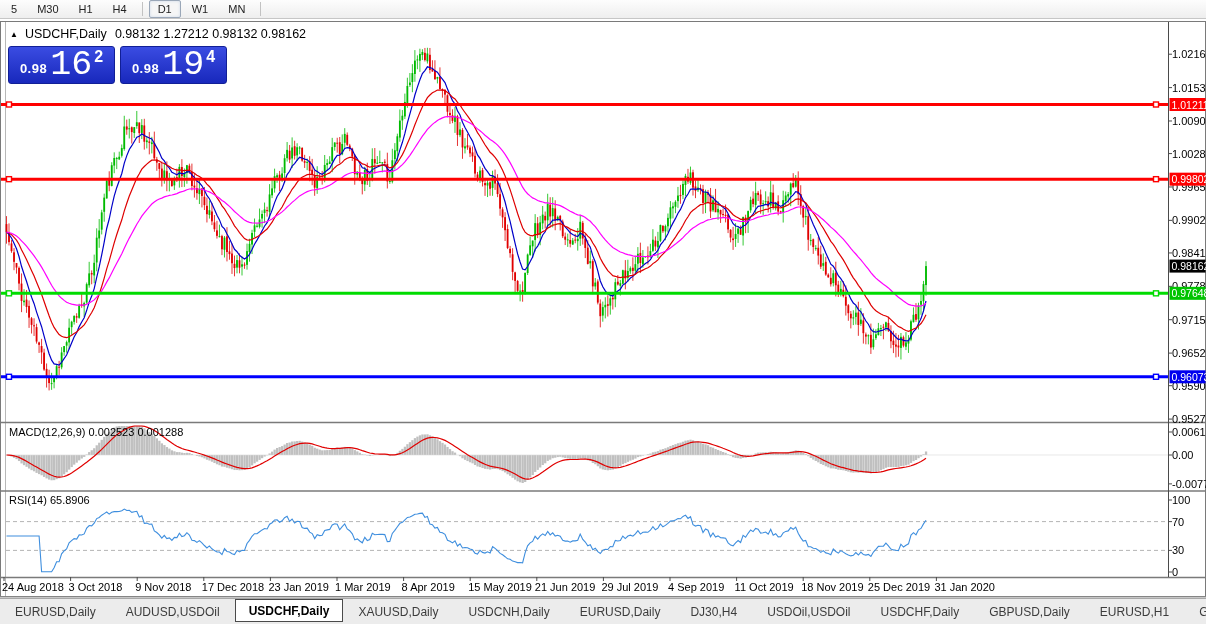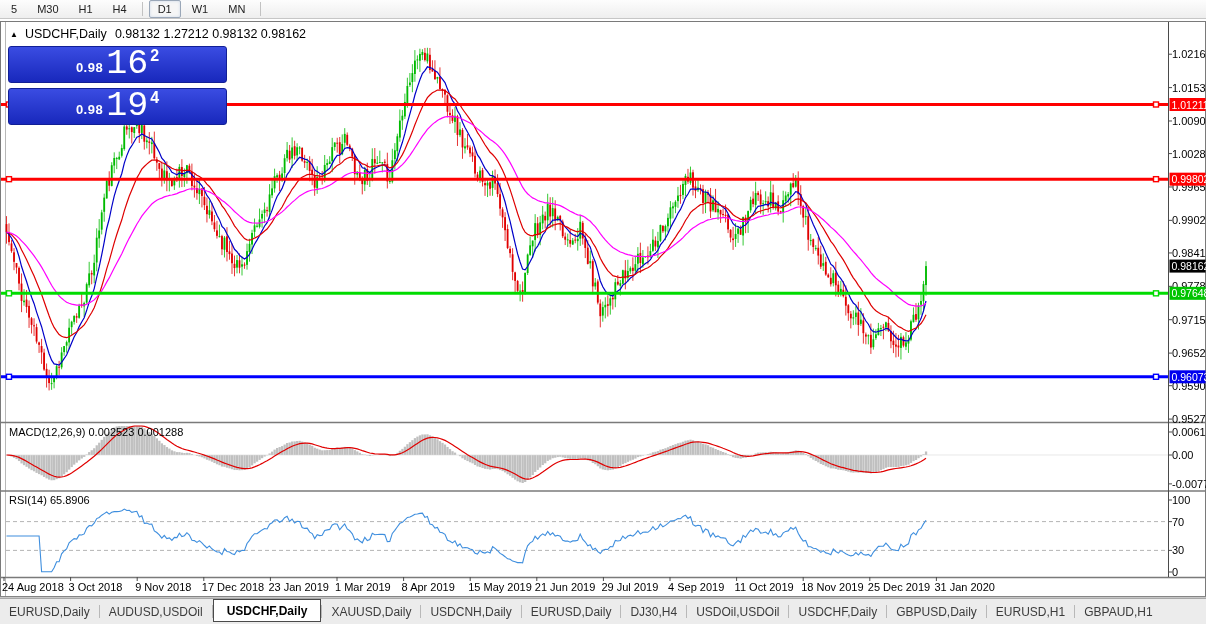--- a/index.html
+++ b/index.html
@@ -21,30 +21,30 @@
   .tp-row1{display:flex;height:26px;align-items:stretch;}
   .tp-btn{background:linear-gradient(#4c60ea,#2335cb);border:1px solid #18249e;border-radius:3px;
     color:#fff;font-size:13px;display:flex;align-items:center;justify-content:center;cursor:pointer;}
   #sell-btn{width:46px;}#buy-btn{width:50px;}
   .tp-spin{display:flex;flex:1;margin:0 7px;border:1px solid #9aa0ae;border-radius:2px;background:#e8e8e8;}
   .tp-spin-btn{width:19px;background:linear-gradient(#fafafa,#dcdcdc);border:1px solid #b0b4bc;
     display:flex;align-items:center;justify-content:center;cursor:pointer;}
   .tp-input{flex:1;border:none;outline:none;text-align:right;font-size:14px;padding:0 4px;
     font-family:"Liberation Sans",sans-serif;color:#000;background:#fff;min-width:10px;}
   .tri{font-size:7px;color:#5a6a9a;line-height:7px;}
-  .tp-row2{display:flex;margin-top:2px;height:38px;gap:5px;flex-direction:column;}
+  .tp-row2{display:flex;margin-top:2px;height:38px;gap:5px;}
   .tp-price{flex:1;background:linear-gradient(#3a4ce2,#1828bc);border:1px solid #111f96;border-radius:3px;
     color:#fff;display:flex;align-items:flex-end;justify-content:center;padding-bottom:2px;cursor:pointer;}
   .tp-prefix{font-size:13px;font-weight:bold;margin-bottom:5px;letter-spacing:0.5px;}
   .tp-big{font-size:35px;line-height:31px;margin-left:3px;font-weight:400;font-family:Liberation Mono, monospace;}
   .tp-sup{font-size:16px;font-weight:bold;margin-bottom:15px;margin-left:2px;}
   #tabbar{position:absolute;left:0;top:598px;width:1206px;height:26px;background:#ececec;
     border-top:1px solid #a8a8a8;display:flex;align-items:center;z-index:6;
     font-size:12px;color:#3c3c3c;box-sizing:border-box;}
-  .tab{padding:0 9px;height:26px;display:flex;align-items:center;cursor:pointer;white-space:nowrap;}
+  .tab{padding:0 15px;height:26px;display:flex;align-items:center;cursor:pointer;white-space:nowrap;}
   .tab.active{background:#fff;border:1px solid #4a4a4a;font-weight:bold;color:#000;height:23px;
     box-sizing:border-box;margin-top:-2px;padding:0 13px;}
   .tab-sep{width:1px;height:13px;background:#b8b8b8;}
 </style>
 </head>
 <body>
 
 <div id="toolbar">
     <div class="tf-btn">5</div>
     <div class="tf-btn">M30</div>

